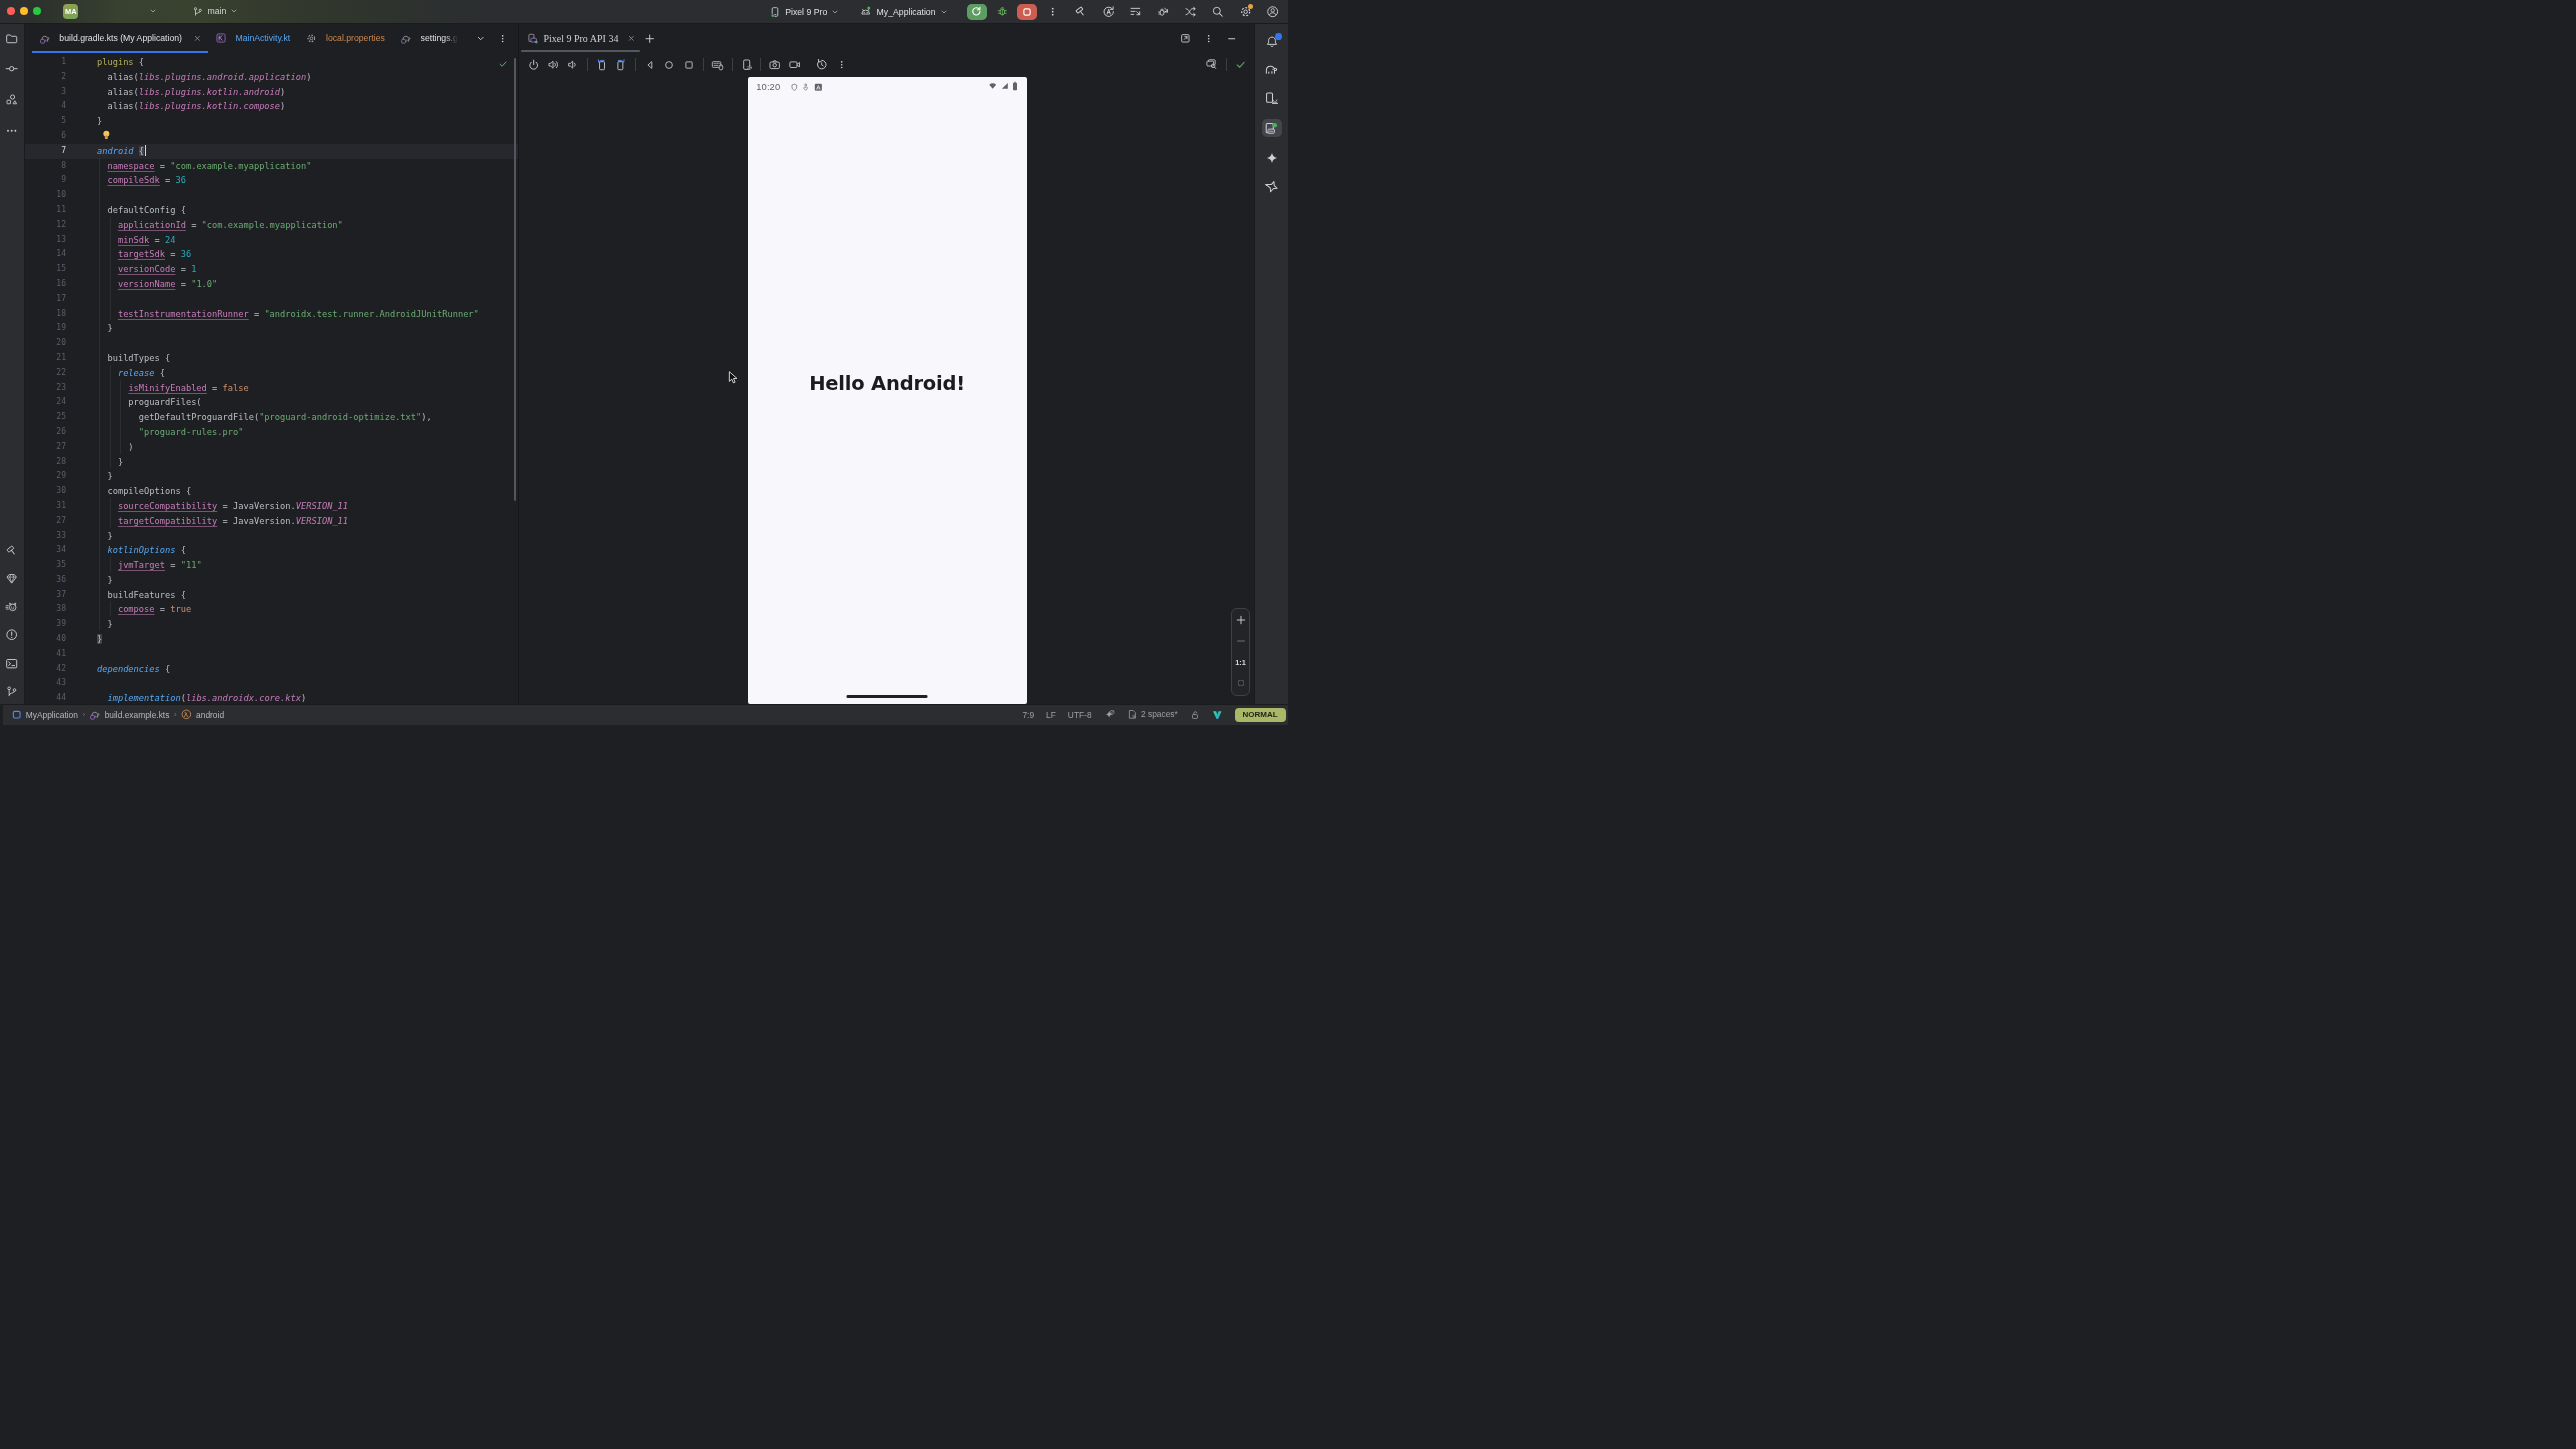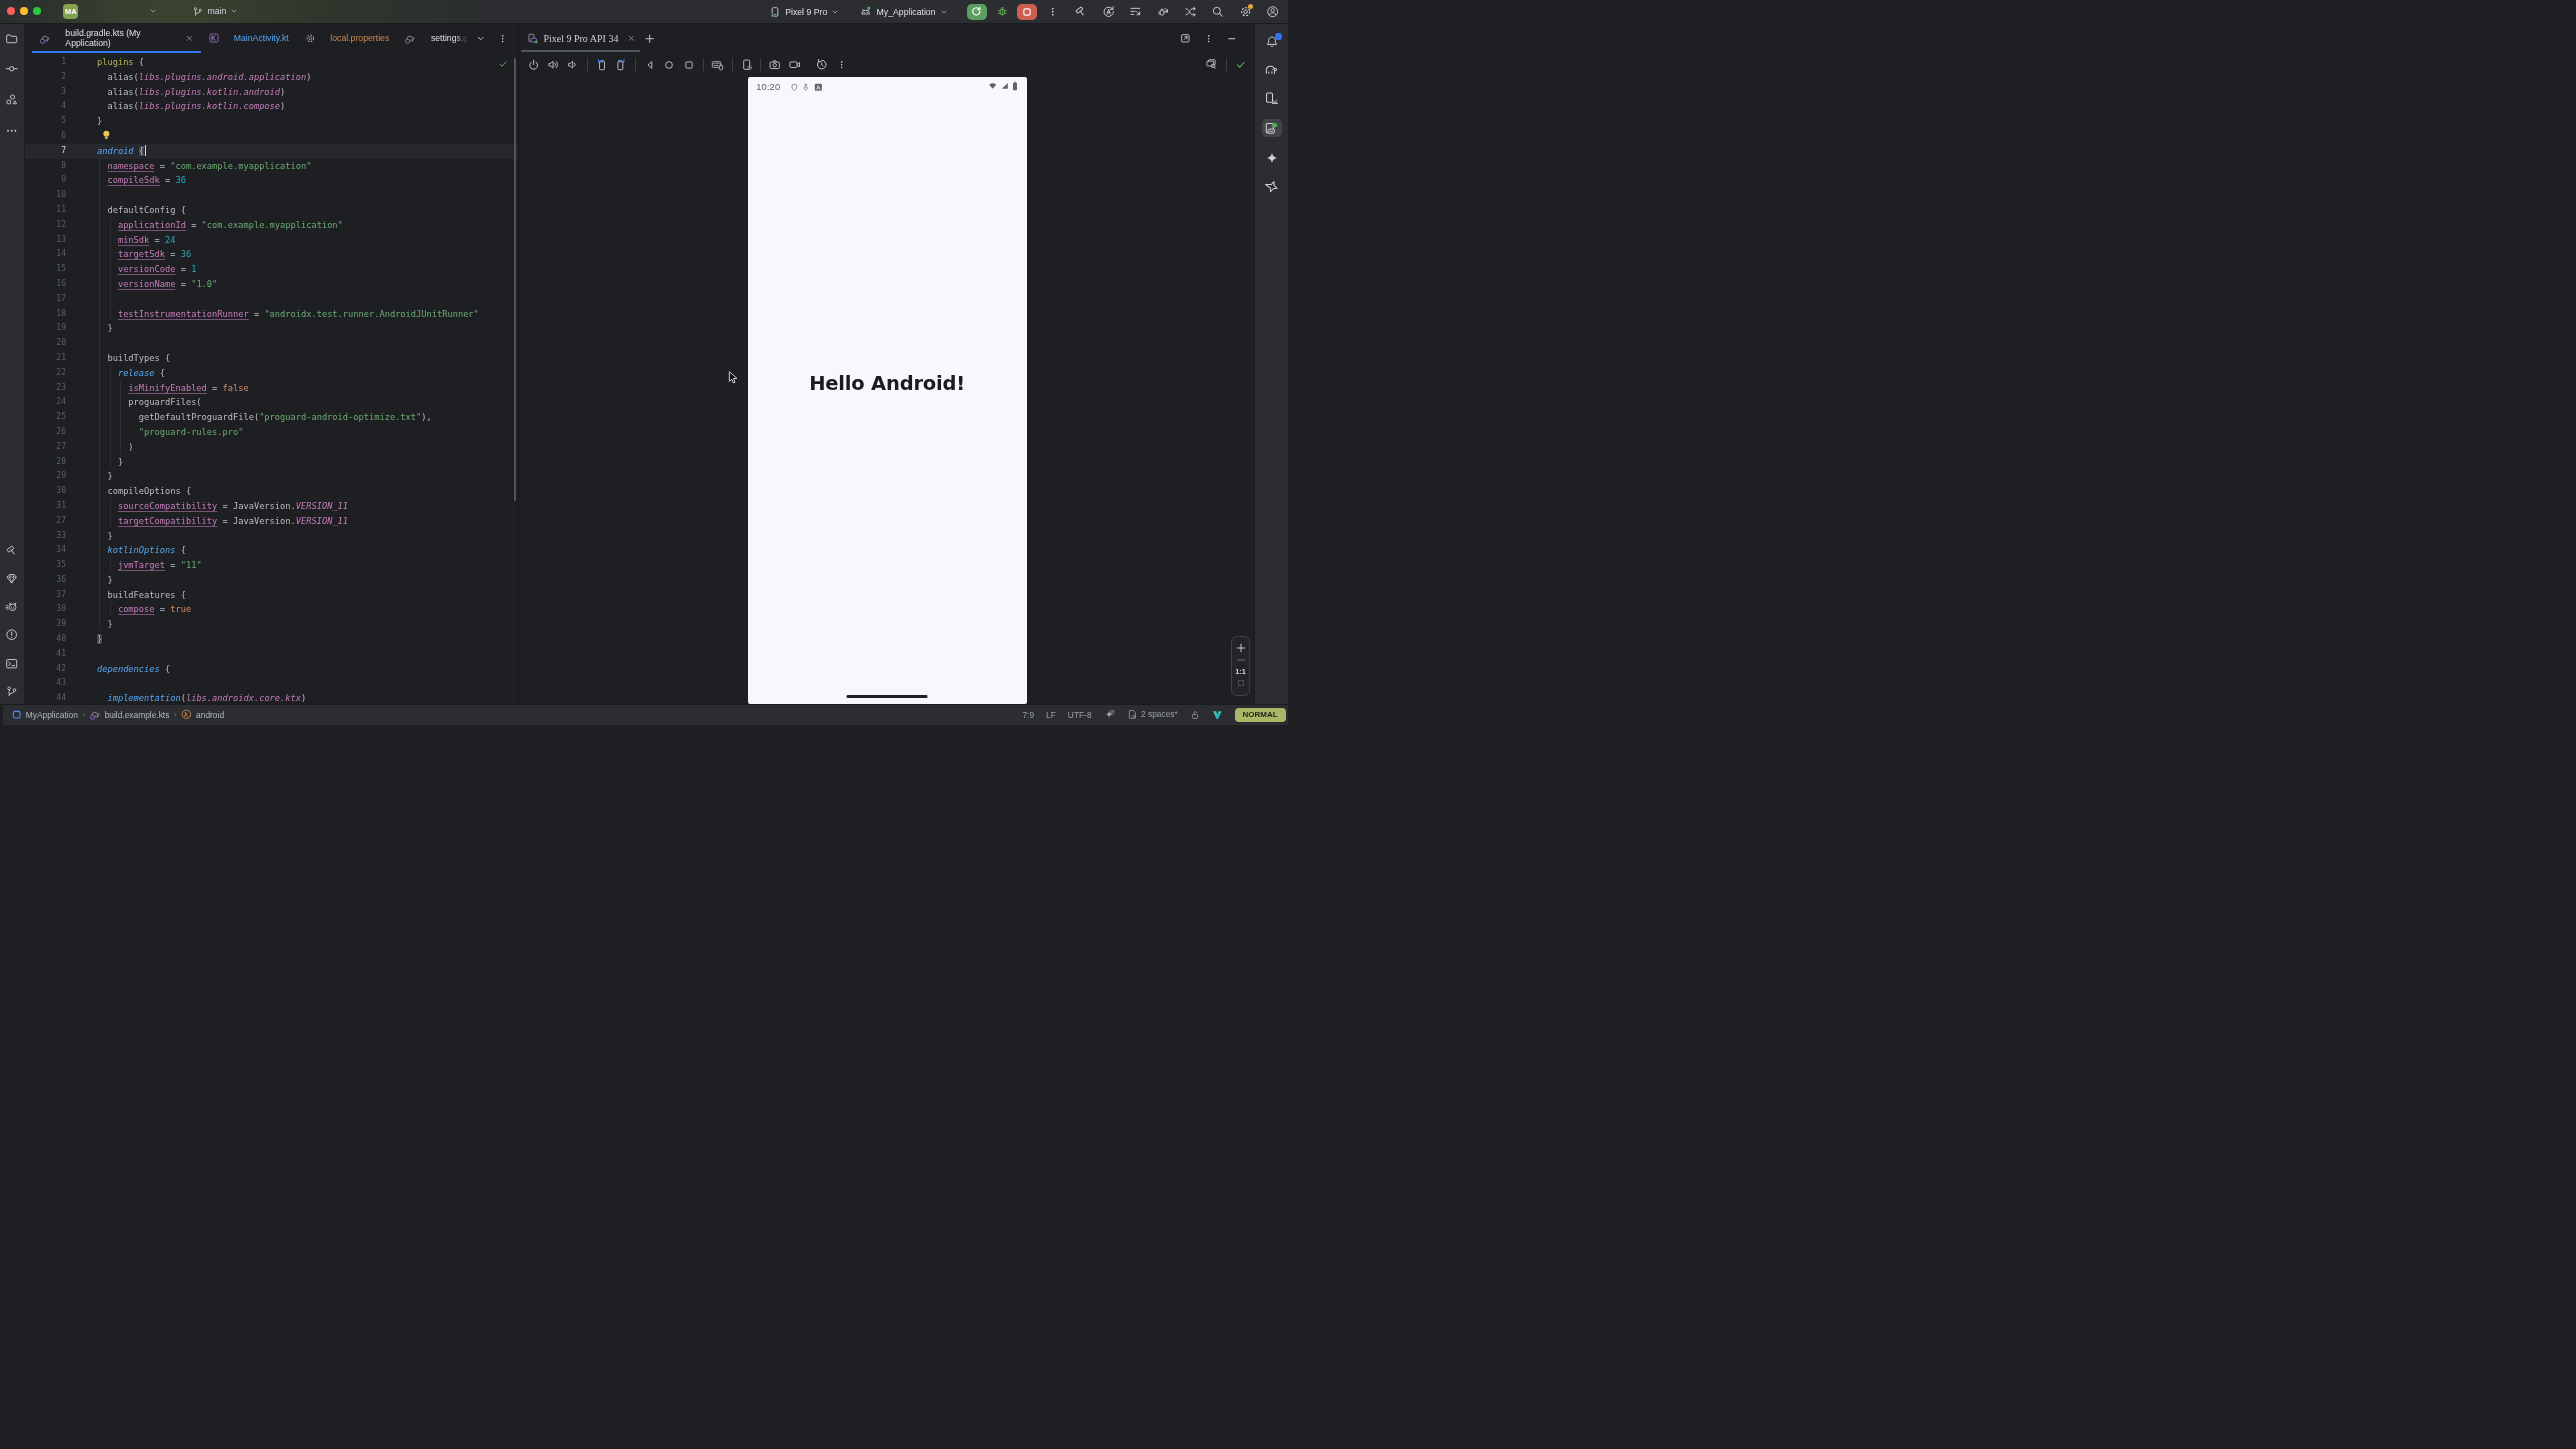--- a/index.html
+++ b/index.html
@@ -31,21 +31,21 @@
   .stripe-right { width:34px; border-left:0.7px solid #1a1b1d; padding-top:11.4px; margin-left:auto; }
   .stripe .sicon { width:16px; height:13.4px; display:flex; align-items:center; justify-content:center; margin-bottom:17.4px; }
   .stripe-right .sicon { margin-bottom:14.8px; }
   .stripe .sicon.active { background:#43454a; border-radius:4.7px; width:20px; height:17.4px; }
   .stripe-spacer { flex:1; }
   .stripe .sicon.bottom { margin-bottom:14.8px; }
 
   
   .editor-col { width:493px; display:flex; flex-direction:column; background:#1e1f22; }
   .tabbar { height:29.5px; display:flex; align-items:stretch; padding-left:6.7px; position:relative; }
-  .tab { display:flex; align-items:center; gap:15px; padding:0 8px; font-size:8.7px; color:#dfe1e5; position:relative; cursor:default;justify-content:flex-end; }
+  .tab { display:flex; align-items:center; gap:9px; padding:0 8px; font-size:8.7px; color:#dfe1e5; position:relative; cursor:default;justify-content:flex-end; }
   .tab.active::after { content:""; position:absolute; left:0; right:0; bottom:0; height:2px; background:#3574f0; }
   .tab .close { margin-left:2.7px; }
   .tab-label.fade { display:inline-block; max-width:40px; overflow:hidden; white-space:nowrap;
     -webkit-mask-image:linear-gradient(90deg,#000 65%,transparent); mask-image:linear-gradient(90deg,#000 65%,transparent); }
   .tabbar-right { margin-left:auto; display:flex; align-items:center; gap:12px; padding-right:10.7px; }
 
   .editor { position:relative; flex:1; overflow:hidden; font-family:"DejaVu Sans Mono", monospace; }
   .cur-band { position:absolute; left:0; right:0; height:14.8px; background:#26282e; }
   .gutter { position:absolute; left:0; top:2px; width:41px; text-align:right; font-size:8px; line-height:14.8px; color:#5a5f6b; }
   .gutter .gln { height:14.8px; }
@@ -81,21 +81,21 @@
   .pt-right { margin-left:auto; display:flex; align-items:center; gap:5.4px; padding-right:8px; }
   .device-area { position:relative; flex:1; }
   .device-screen { position:absolute; left:229px; top:0; width:279px; height:627px; background:#f7f7fc; border-radius:2px; overflow:hidden; }
   .dss { height:19px; display:flex; align-items:center; padding:0 8.7px; color:#5f6368; }
   .dss-clock { font-size:9.4px; font-weight:500; letter-spacing:0.1px; margin-right:5.4px; }
   .dss-left { display:flex; align-items:flex-end; gap:4px; }
   .dss-right { margin-left:auto; display:flex; align-items:center; gap:2.7px; }
   .hello { position:absolute; left:0; right:0; top:295px; text-align:center; font-size:19.5px; font-weight:bold;
     color:#1c1b1f; letter-spacing:-0.2px; font-family:"DejaVu Sans", sans-serif; }
   .nav-pill { position:absolute; left:50%; transform:translateX(-50%); bottom:5.4px; width:81px; height:2.7px; background:#202124; border-radius:1.3px; }
-  .zoom-widget { position:absolute; right:4px; bottom:8px; width:19px; height:60px; border:0.7px solid #3f4146;
+  .zoom-widget { position:absolute; right:4px; bottom:8px; width:19px; height:88px; border:0.7px solid #3f4146;
     border-radius:6px; background:#232427; display:flex; flex-direction:column; align-items:center; justify-content:space-between; padding:6.7px 0; }
   .zw-label { font-size:7.4px; font-weight:bold; color:#d7d9de; }
 
   
   .statusbar { position:absolute; left:3px; bottom:0; width:1288px; height:21.5px; background:#2b2d30; border-top:0.7px solid #1a1b1d;
     display:flex; align-items:center; color:#b4b8bf; font-size:8.4px; }
   .crumbs { display:flex; align-items:center; gap:4.7px; margin-left:9.4px; }
   .crumb { display:flex; align-items:center; gap:4px; }
   .crumb-sep { color:#6f737a; font-size:8px; }
   .sb-right { margin-left:auto; display:flex; align-items:center; gap:12px; margin-right:5.4px; color:#9da0a6; }

